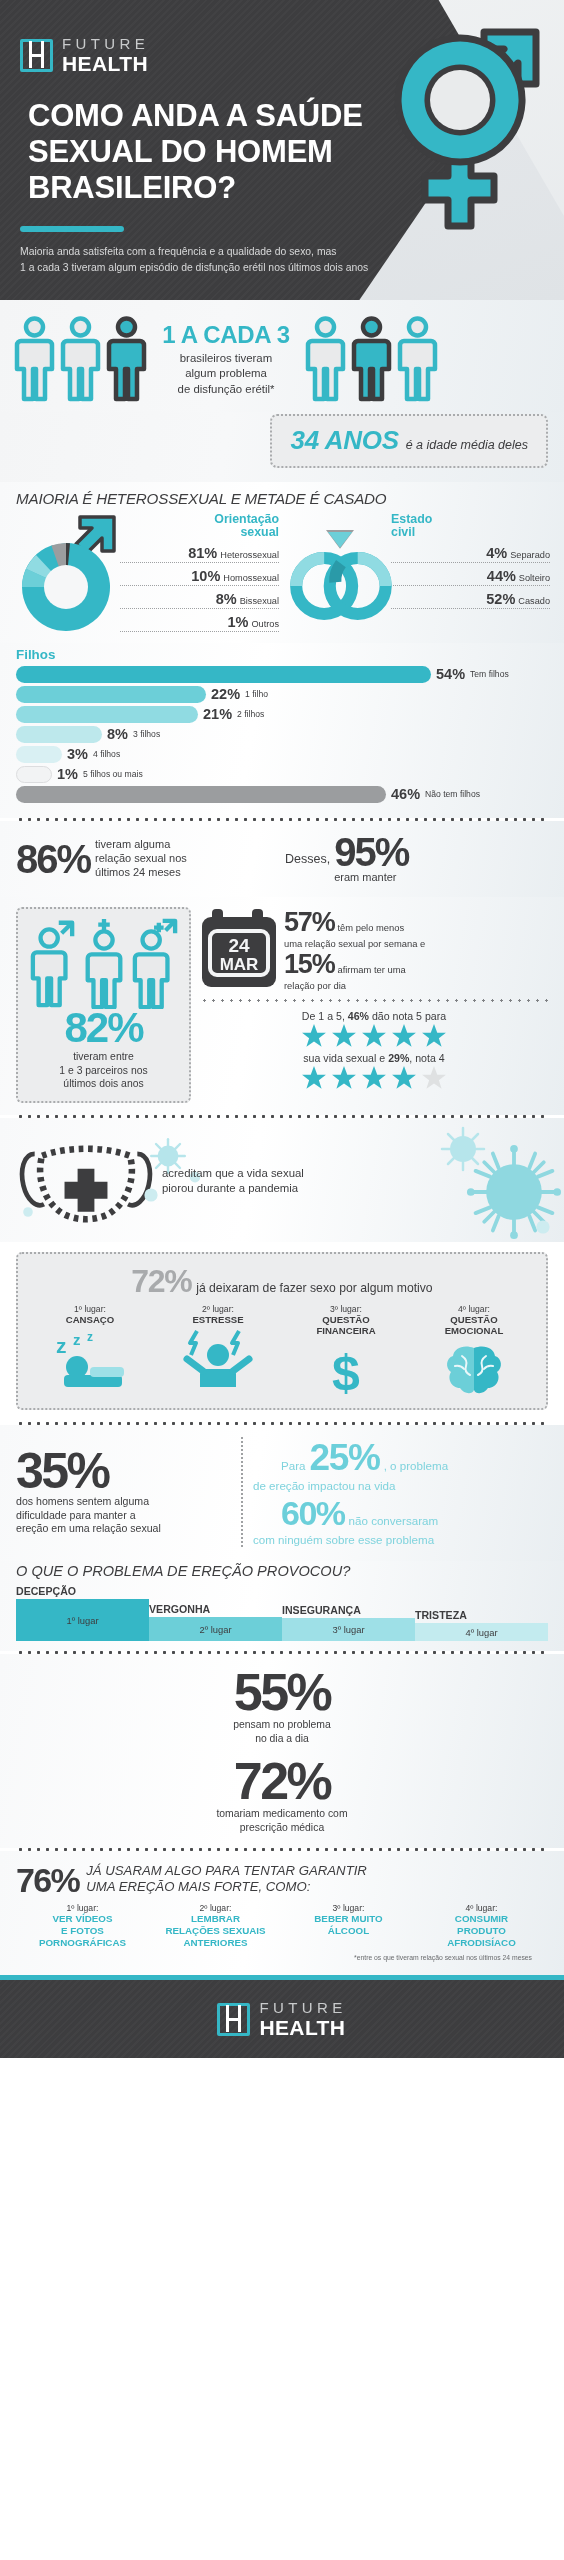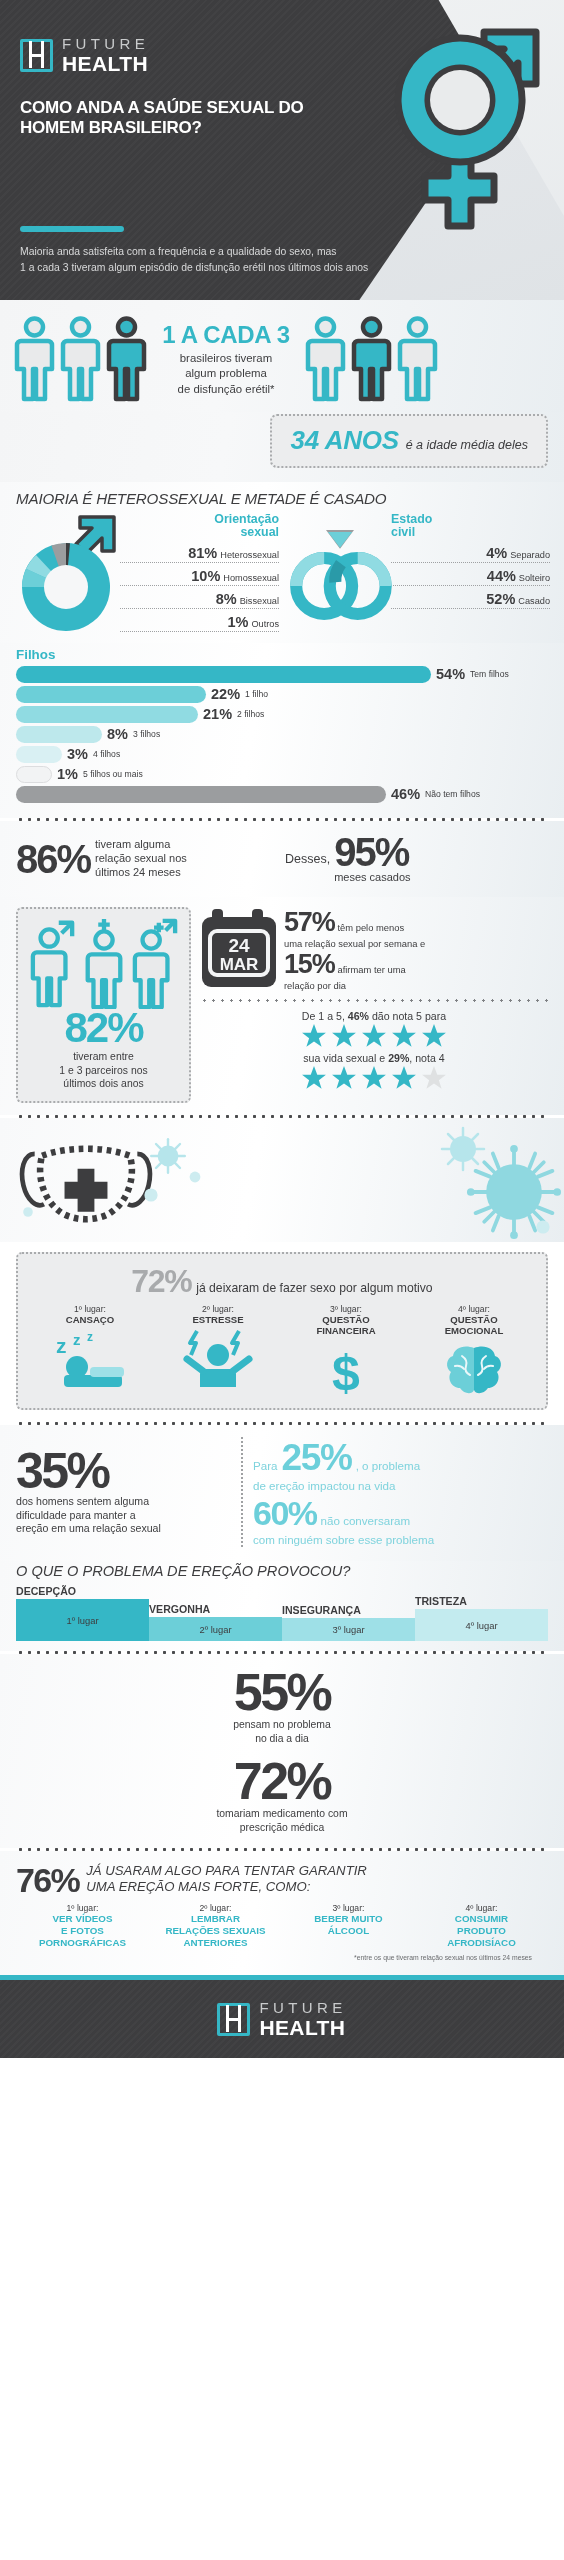--- a/index.html
+++ b/index.html
@@ -43,22 +43,22 @@
     content: ""; position: absolute; right: 6px; top: -1px; width: 3px; height: 27px; background: #fff;
   }
   .logo-mark i {
     position: absolute; left: 6px; top: 12px; width: 15px; height: 3px; background: #fff;
   }
   .logo-text { line-height: 1; }
   .logo-future { color: #c9cbcc; font-size: 15px; letter-spacing: 4.4px; font-weight: 400; display: block; }
   .logo-health { color: #ffffff; font-size: 21px; letter-spacing: .4px; font-weight: 700; display: block; margin-top: 2px; }
 
   .hero-title {
-    position: absolute; left: 20px; top: 98px; color: #ffffff;
-    font-size: 17px; font-weight: 700; line-height: 1.16; letter-spacing: -.2px;
+    position: absolute; left: 28px; top: 98px; color: #ffffff;
+    font-size: 31px; font-weight: 700; line-height: 1.16; letter-spacing: -.2px;
     text-transform: uppercase; width: 350px;
   }
   .hero-rule { position: absolute; left: 20px; top: 226px; width: 104px; height: 6px; background: #35b7c6; border-radius: 3px; }
   .hero-sub {
     position: absolute; left: 20px; top: 244px; width: 400px;
     color: #d8d9da; font-size: 10.4px; line-height: 1.55;
   }
 
   .hero-symbol { position: absolute; right: 8px; top: 4px; width: 190px; height: 240px; }
 
@@ -160,21 +160,21 @@
   .m-rank { font-size: 8.6px; color: #3d3d3f; }
   .m-name { font-size: 9.6px; font-weight: 700; color: #3d3d3f; line-height: 1.15; text-transform: uppercase; }
   .m-ico { height: 58px; display: flex; align-items: flex-end; justify-content: center; margin-top: 4px; }
 
   
   .s-35 { display: flex; padding: 12px 16px 14px; gap: 8px; align-items: center; }
   .c35 { flex: 0 0 215px; }
   .n35 { font-size: 50px; font-weight: 700; color: #3d3d3f; letter-spacing: -2.6px; line-height: .92; }
   .t35 { font-size: 10.6px; line-height: 1.3; color: #3d3d3f; margin-top: 1px; }
   .c2560 { flex: 1; }
-  .l25 { display: flex; align-items: baseline; gap: 4px; flex-wrap: wrap; }
+  .l25 { display: flex; align-items: baseline; gap: 4px; flex-wrap: wrap; margin-left: 28px; }
   .para { font-size: 11.6px; color: #7fd3dd; }
   .n25 { font-size: 37px; font-weight: 700; color: #6ccfda; letter-spacing: -1.3px; }
   .n60 { font-size: 34px; font-weight: 700; color: #6ccfda; letter-spacing: -1.5px; }
   .t60 { font-size: 11.6px; color: #7fd3dd; line-height: 1.25; }
 
   
   .s-prov { padding: 2px 16px 10px; }
   .prov-title { font-style: italic; font-size: 14.6px; color: #3d3d3f; margin-bottom: 6px; }
   .steps { display: flex; align-items: flex-end; }
   .step { flex: 1 1 0; position: relative; }
@@ -434,21 +434,21 @@
       <span class="bigtxt">
         <div>tiveram alguma</div>
         <div>relação sexual nos</div>
         <div>últimos 24 meses</div>
       </span>
     </div>
     <div class="blk95">
       <span class="desses">Desses,</span>
       <span>
         <div class="bignum">95%</div>
-        <div class="bigtxt">meses casados</div>
+        <div class="bigtxt">eram manter</div>
       </span>
     </div>
   </div>
 
   <div class="band-white s-mid">
 
     <div class="col82 card-dotted">
       <div class="trio">
         <svg viewBox="0 0 52 96" width="50" height="92">
           <g fill="#e9eaeb" stroke="#35b7c6" stroke-width="4.5" stroke-linejoin="round">
@@ -557,20 +557,24 @@
   <div class="dotline dark"></div>
 
   <div class="band-white s-pand">
     <svg class="mask-ico" viewBox="0 0 150 100" width="150" height="100">
       <path d="M20 22 C8 22 4 40 8 56 C12 72 22 80 30 76" fill="none" stroke="#3d3d3f" stroke-width="5"></path>
       <path d="M130 22 C142 22 146 40 142 56 C138 72 128 80 120 76" fill="none" stroke="#3d3d3f" stroke-width="5"></path>
       <path d="M28 24 C55 14 95 14 122 24 C128 44 122 72 100 86 C85 94 65 94 50 86 C28 72 22 44 28 24 Z" fill="none" stroke="#3d3d3f" stroke-width="7" stroke-dasharray="5 5"></path>
       <path d="M66 38 h18 v14 h14 v18 h-14 v14 h-18 v-14 h-14 v-18 h14 z" fill="#3d3d3f"></path>
     </svg>
     <div class="pand-txt">
+      <div class="t19">
+        <div>acreditam que a vida sexual</div>
+        <div>piorou durante a pandemia</div>
+      </div>
     </div>
     <svg class="virus" style="right:2px;top:26px" width="96" height="96" viewBox="0 0 100 100">
       <g stroke="#8fd8e0" stroke-width="4" stroke-linecap="round">
         <line x1="50" y1="6" x2="50" y2="22"></line>
           <line x1="50" y1="78" x2="50" y2="94"></line>
         <line x1="6" y1="50" x2="22" y2="50"></line>
           <line x1="78" y1="50" x2="94" y2="50"></line>
         <line x1="19" y1="19" x2="31" y2="31"></line>
           <line x1="69" y1="69" x2="81" y2="81"></line>
         <line x1="81" y1="19" x2="69" y2="31"></line>
@@ -747,21 +751,21 @@
         </div>
       </div>
       <div class="step">
         <div class="step-name">INSEGURANÇA</div>
         <div class="step-bar" style="background:#9ee0e7;height:23px">
           <span>3º lugar</span>
         </div>
       </div>
       <div class="step">
         <div class="step-name">TRISTEZA</div>
-        <div class="step-bar" style="background:#c3ebef;height:32px">
+        <div class="step-bar" style="background:#c3ebef;height:18px">
           <span>4º lugar</span>
         </div>
       </div>
     </div>
   </div>
 
   <div class="dotline dark"></div>
 
   <div class="band-white s-5572">
     <div class="half">

